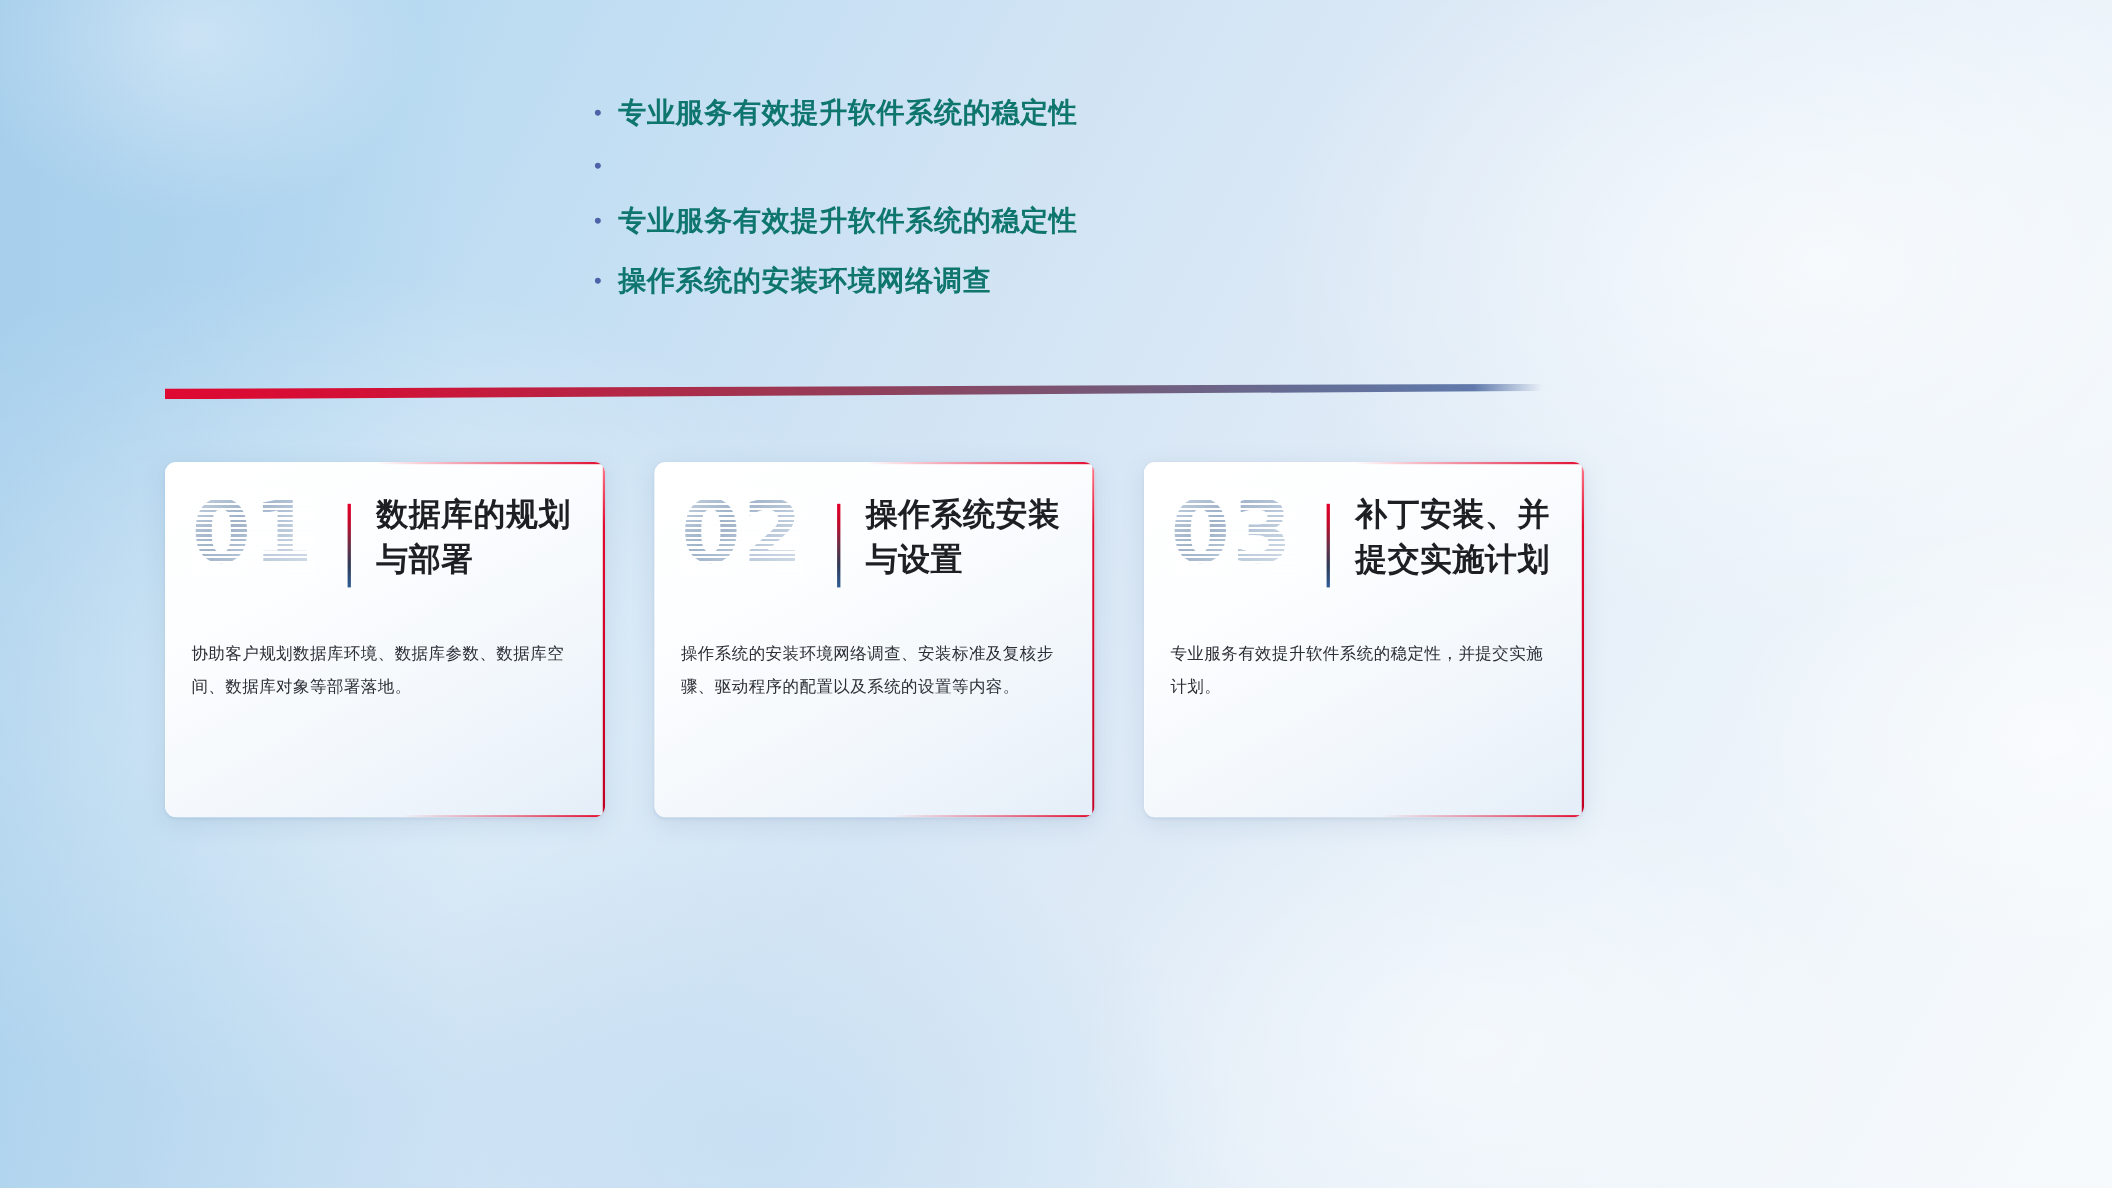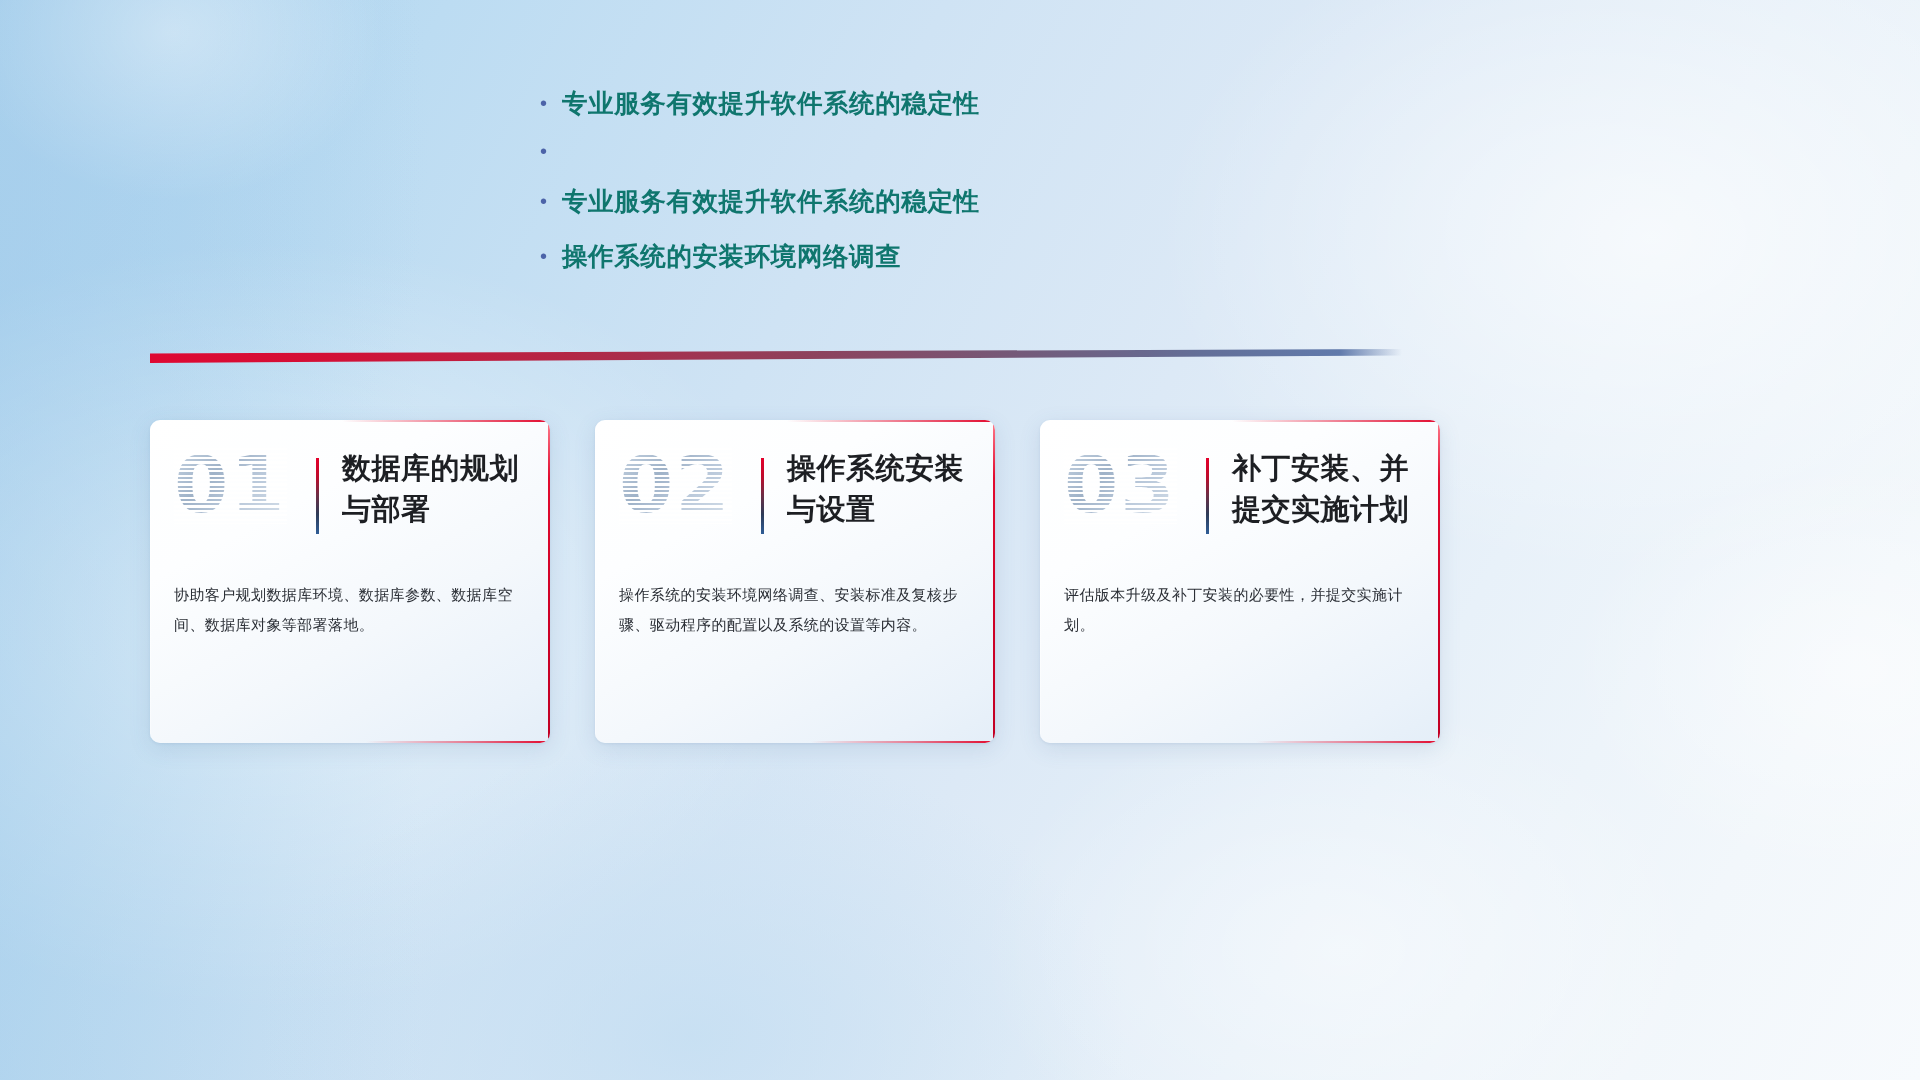--- a/index.html
+++ b/index.html
@@ -177,16 +177,16 @@
     <div class="accent-top"></div>
     <div class="accent-bot"></div>
     <div class="chead">
       <div class="numwrap">
         <div class="numbase">03</div>
         <div class="numstripes"></div>
       </div>
       <div class="vbar"></div>
       <div class="ctitle">补丁安装、并提交实施计划</div>
     </div>
-    <div class="cbody">评估版本升级及补丁安装的必要性，并提交实施计划。</div>
+    <div class="cbody">专业服务有效提升软件系统的稳定性，并提交实施计划。</div>
   </div>
 
 </div>
 
 </body></html>

